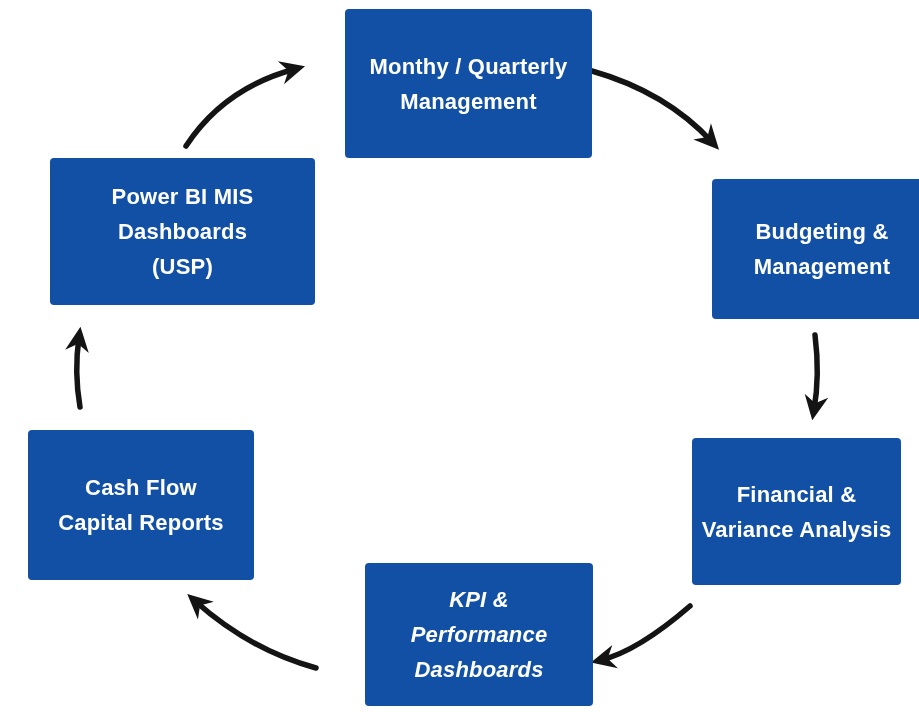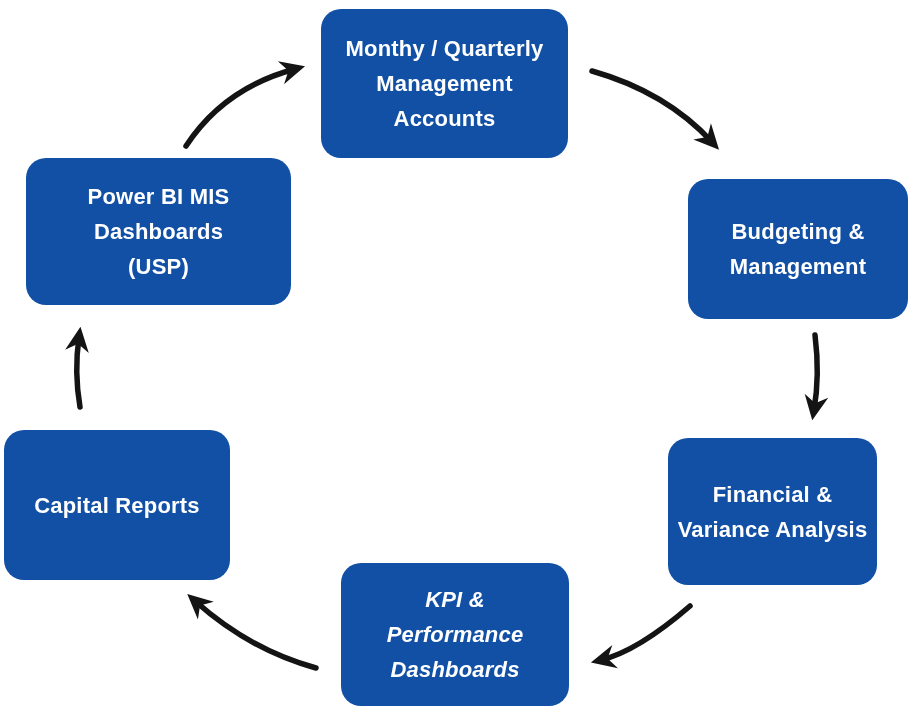--- a/index.html
+++ b/index.html
@@ -27,30 +27,31 @@
     fill:none;
     stroke:var(--arrow);
     stroke-width:5.5;
     stroke-linecap:round;
   }
   .node{
     position:absolute;
     z-index:2;
     background:var(--box);
     color:var(--text);
-    border-radius:20px;
+    border-radius:4px;
     display:flex;
     flex-direction:column;
     justify-content:center;
     align-items:center;
     text-align:center;
     font-weight:700;
     font-size:22px;
     line-height:35px;
     letter-spacing:0.2px;
+    margin-left:24px;
   }
   .node span{display:block;}
 </style>
 </head>
 <body>
 
 <div class="canvas">
 
   <svg class="arrow-layer" viewBox="0 0 919 712" aria-hidden="true">
     <defs>
@@ -62,40 +63,40 @@
     <path class="flow" d="M592,71 Q666,92 712,142" marker-end="url(#head)"></path>
     <path class="flow" d="M815,335 Q820,375 814,410" marker-end="url(#head)"></path>
     <path class="flow" d="M690,606 Q638,651 601,660" marker-end="url(#head)"></path>
     <path class="flow" d="M316,668 Q250,650 195,601" marker-end="url(#head)"></path>
     <path class="flow" d="M80,407 Q74,372 79,337" marker-end="url(#head)"></path>
   </svg>
 
   <div class="node" style="left:321px; top:9px;  width:247px; height:149px;">
     <span>Monthy / Quarterly</span>
     <span>Management</span>
-    <span>Accounts</span>
   </div>
 
   <div class="node" style="left:688px; top:179px; width:220px; height:140px;">
     <span>Budgeting &amp;</span>
     <span>Management</span>
   </div>
 
   <div class="node" style="left:668px; top:438px; width:209px; height:147px;">
     <span>Financial &amp;</span>
     <span>Variance Analysis</span>
   </div>
 
   <div class="node" style="left:341px; top:563px; width:228px; height:143px;font-style:italic;">
     <span>KPI &amp;</span>
     <span>Performance</span>
     <span>Dashboards</span>
   </div>
 
   <div class="node" style="left:4px;  top:430px; width:226px; height:150px;">
+    <span>Cash Flow</span>
     <span>Capital Reports</span>
   </div>
 
   <div class="node" style="left:26px; top:158px; width:265px; height:147px;">
     <span>Power BI MIS</span>
     <span>Dashboards</span>
     <span>(USP)</span>
   </div>
 
 </div>

